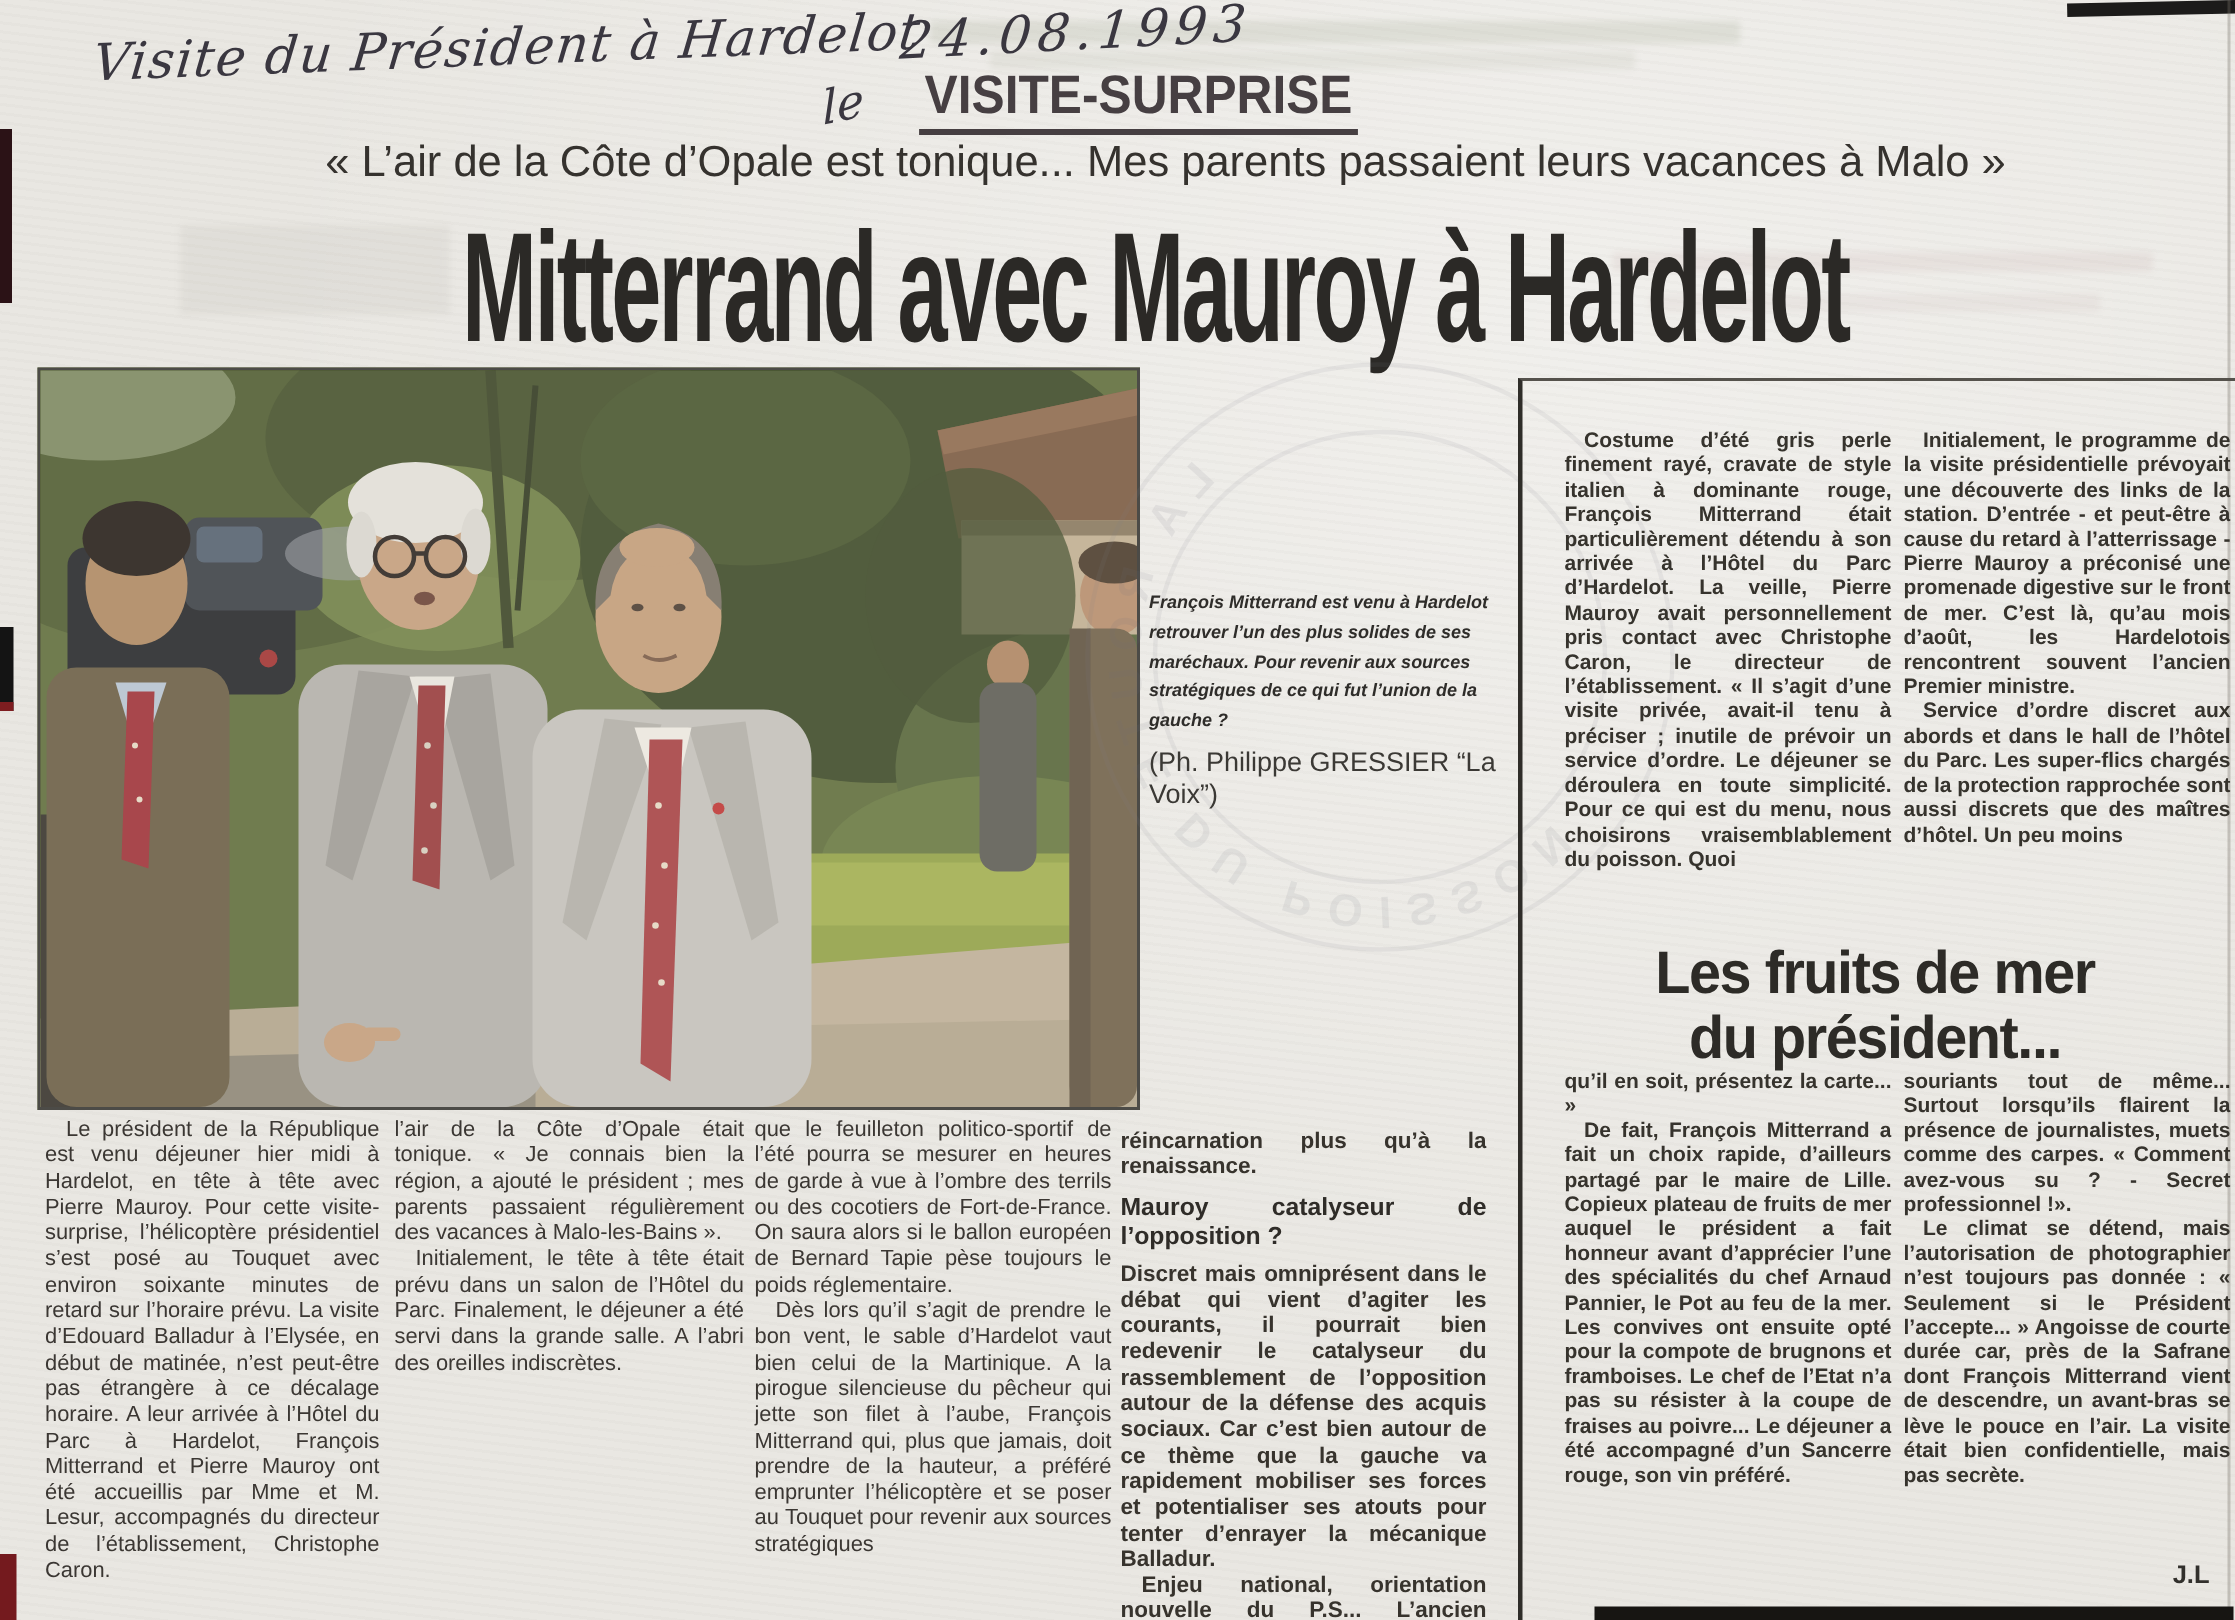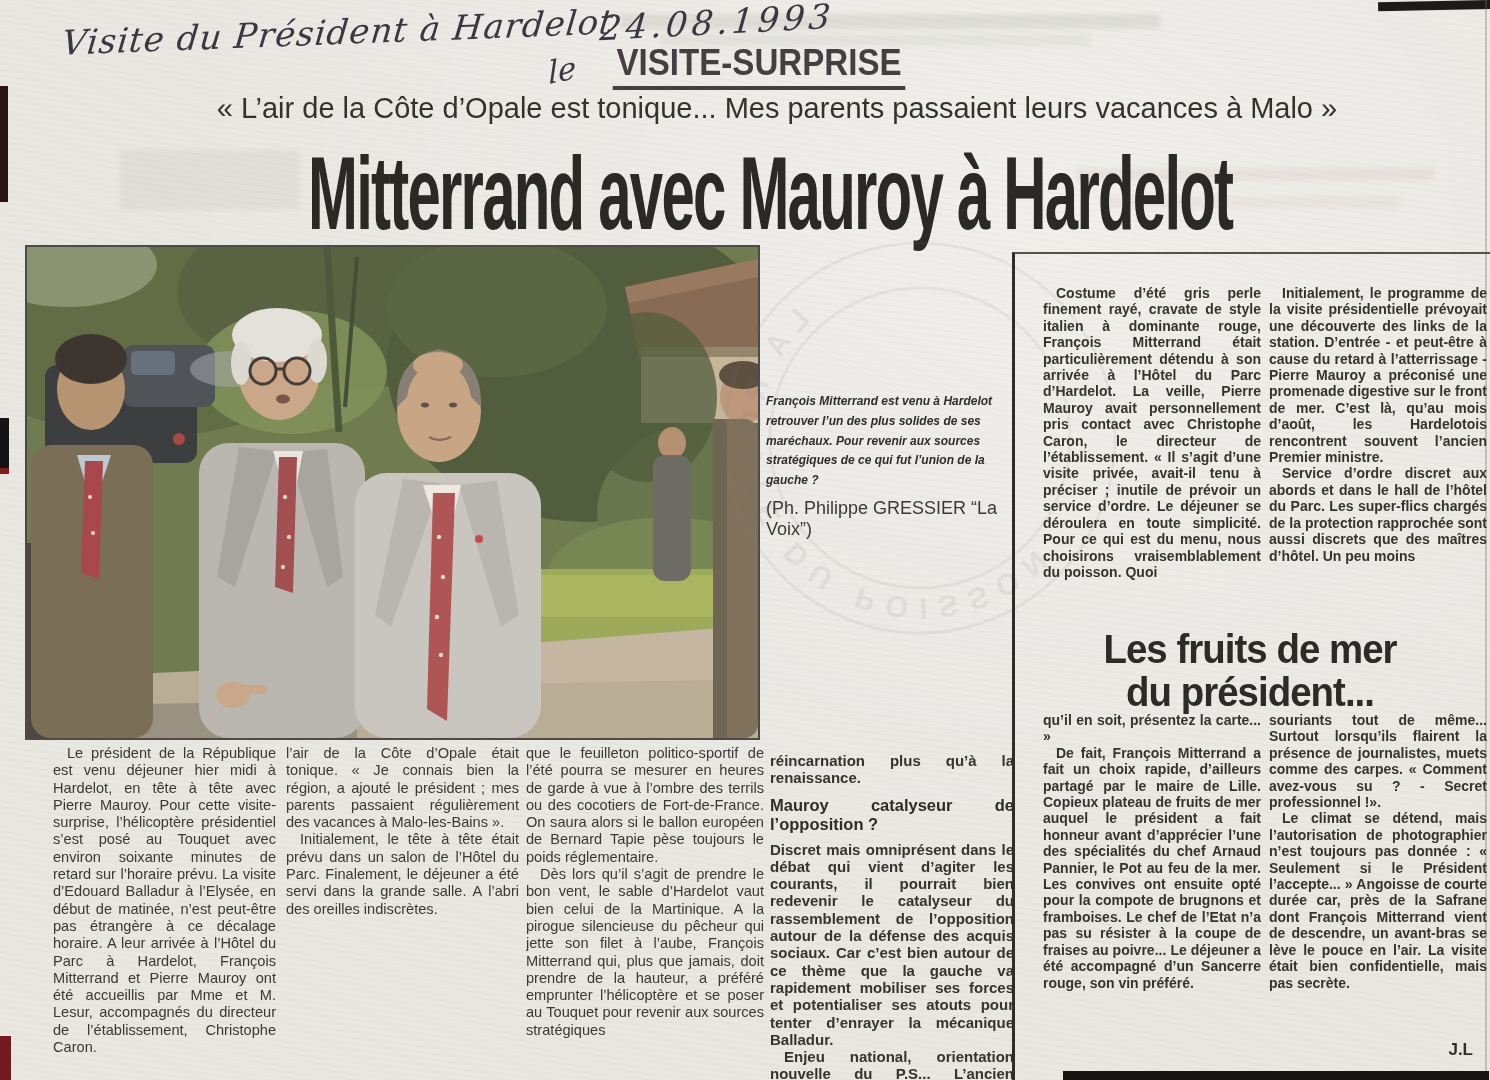--- a/index.html
+++ b/index.html
@@ -42,21 +42,21 @@
   .photo svg{display:block;width:100%;height:100%;}
   
   .stamp{position:absolute;left:700px;top:218px;width:440px;height:440px;opacity:.10;transform:scaleX(-1) rotate(14deg);pointer-events:none;}
   .stamp text{font-family:"Liberation Sans",sans-serif;font-weight:bold;font-size:30px;letter-spacing:9px;fill:#70707e;}
   .stamp circle{fill:none;stroke:#80808c;stroke-width:3;}
   
   .caption-block{position:absolute;left:766px;top:392px;width:232px;}
   .caption{font-weight:bold;font-style:italic;font-size:12px;line-height:19.8px;color:#2f2d2a;}
   .credit{margin-top:7px;font-size:18px;color:#3b3935;}
   
-  .col{position:absolute;text-align:justify;font-size:14.6px;line-height:17.3px;color:#3b3733;overflow:hidden;margin-left:23px;}
+  .col{position:absolute;text-align:justify;font-size:14.6px;line-height:17.3px;color:#3b3733;overflow:hidden;}
   .col p{margin:0;text-indent:14px;}
   .col p.cont{text-indent:0;}
   .col-bold{font-weight:bold;color:#37332d;}
   .col1{left:30px;top:745px;width:223px;height:335px;}
   .col2{left:263px;top:745px;width:233px;height:335px;}
   .col3{left:503px;top:745px;width:238px;height:335px;}
   .col4{left:747px;top:752px;width:244px;height:328px;font-size:15px;}
   .subhead2{font-weight:bold;font-size:16.5px;line-height:19px;text-indent:0 !important;
             margin:9px 0 7px 0 !important;color:#2f2c28;}
   

